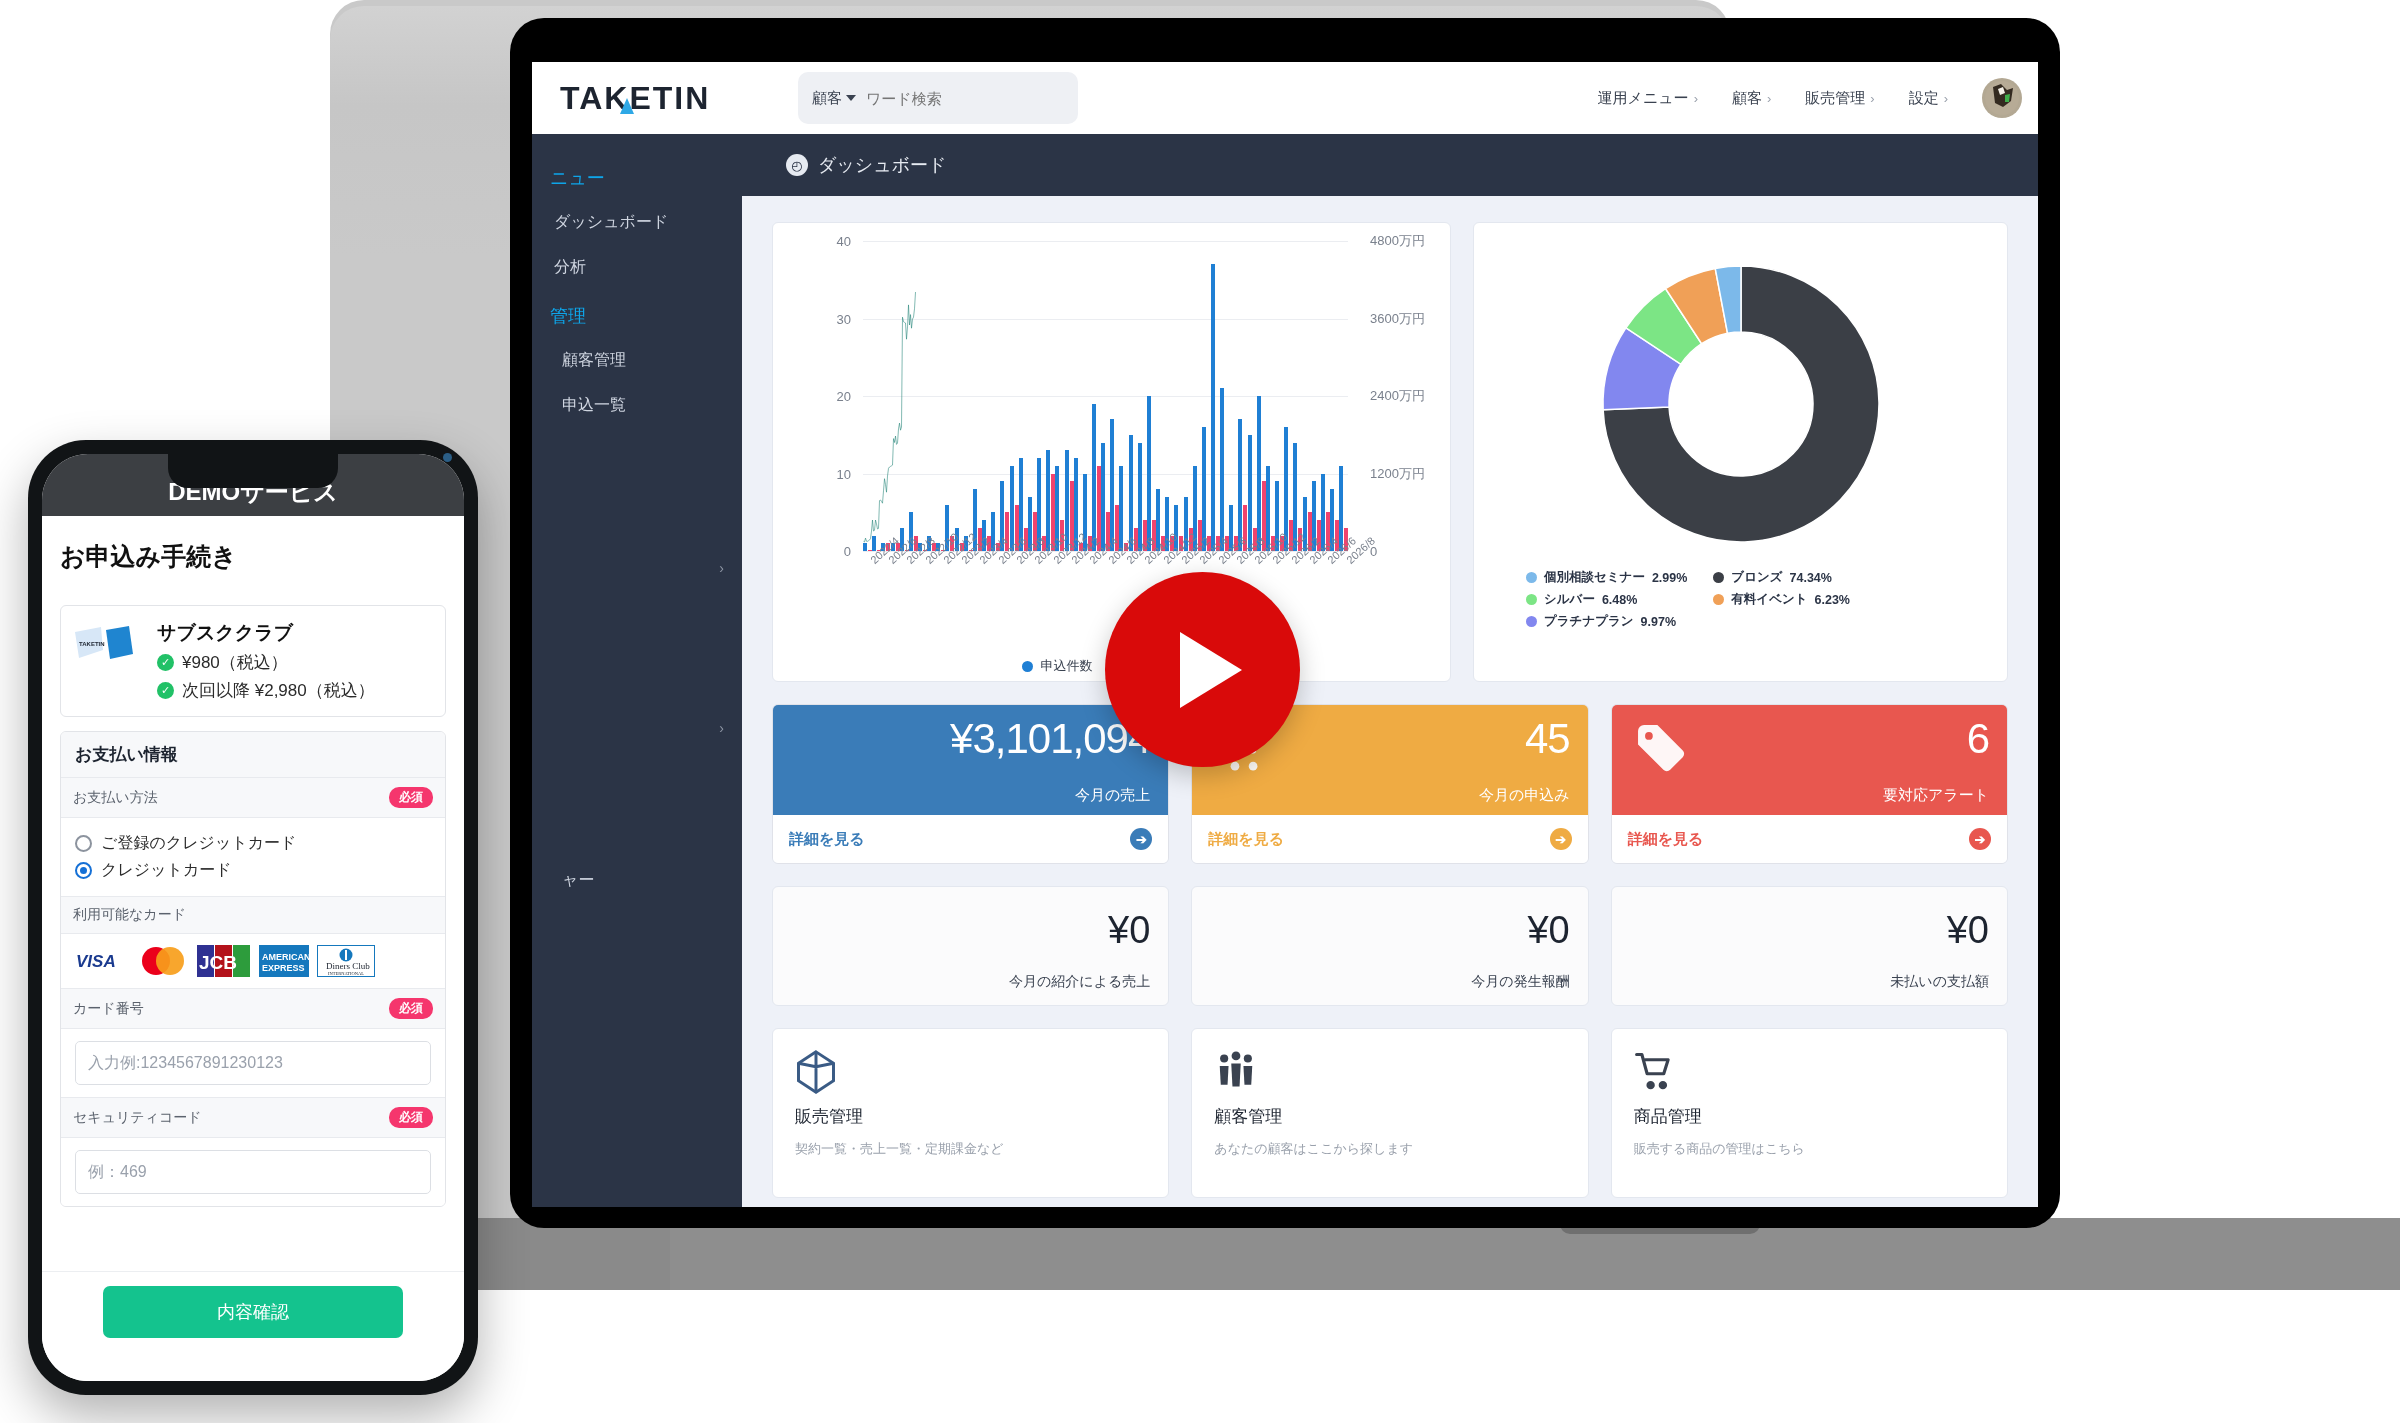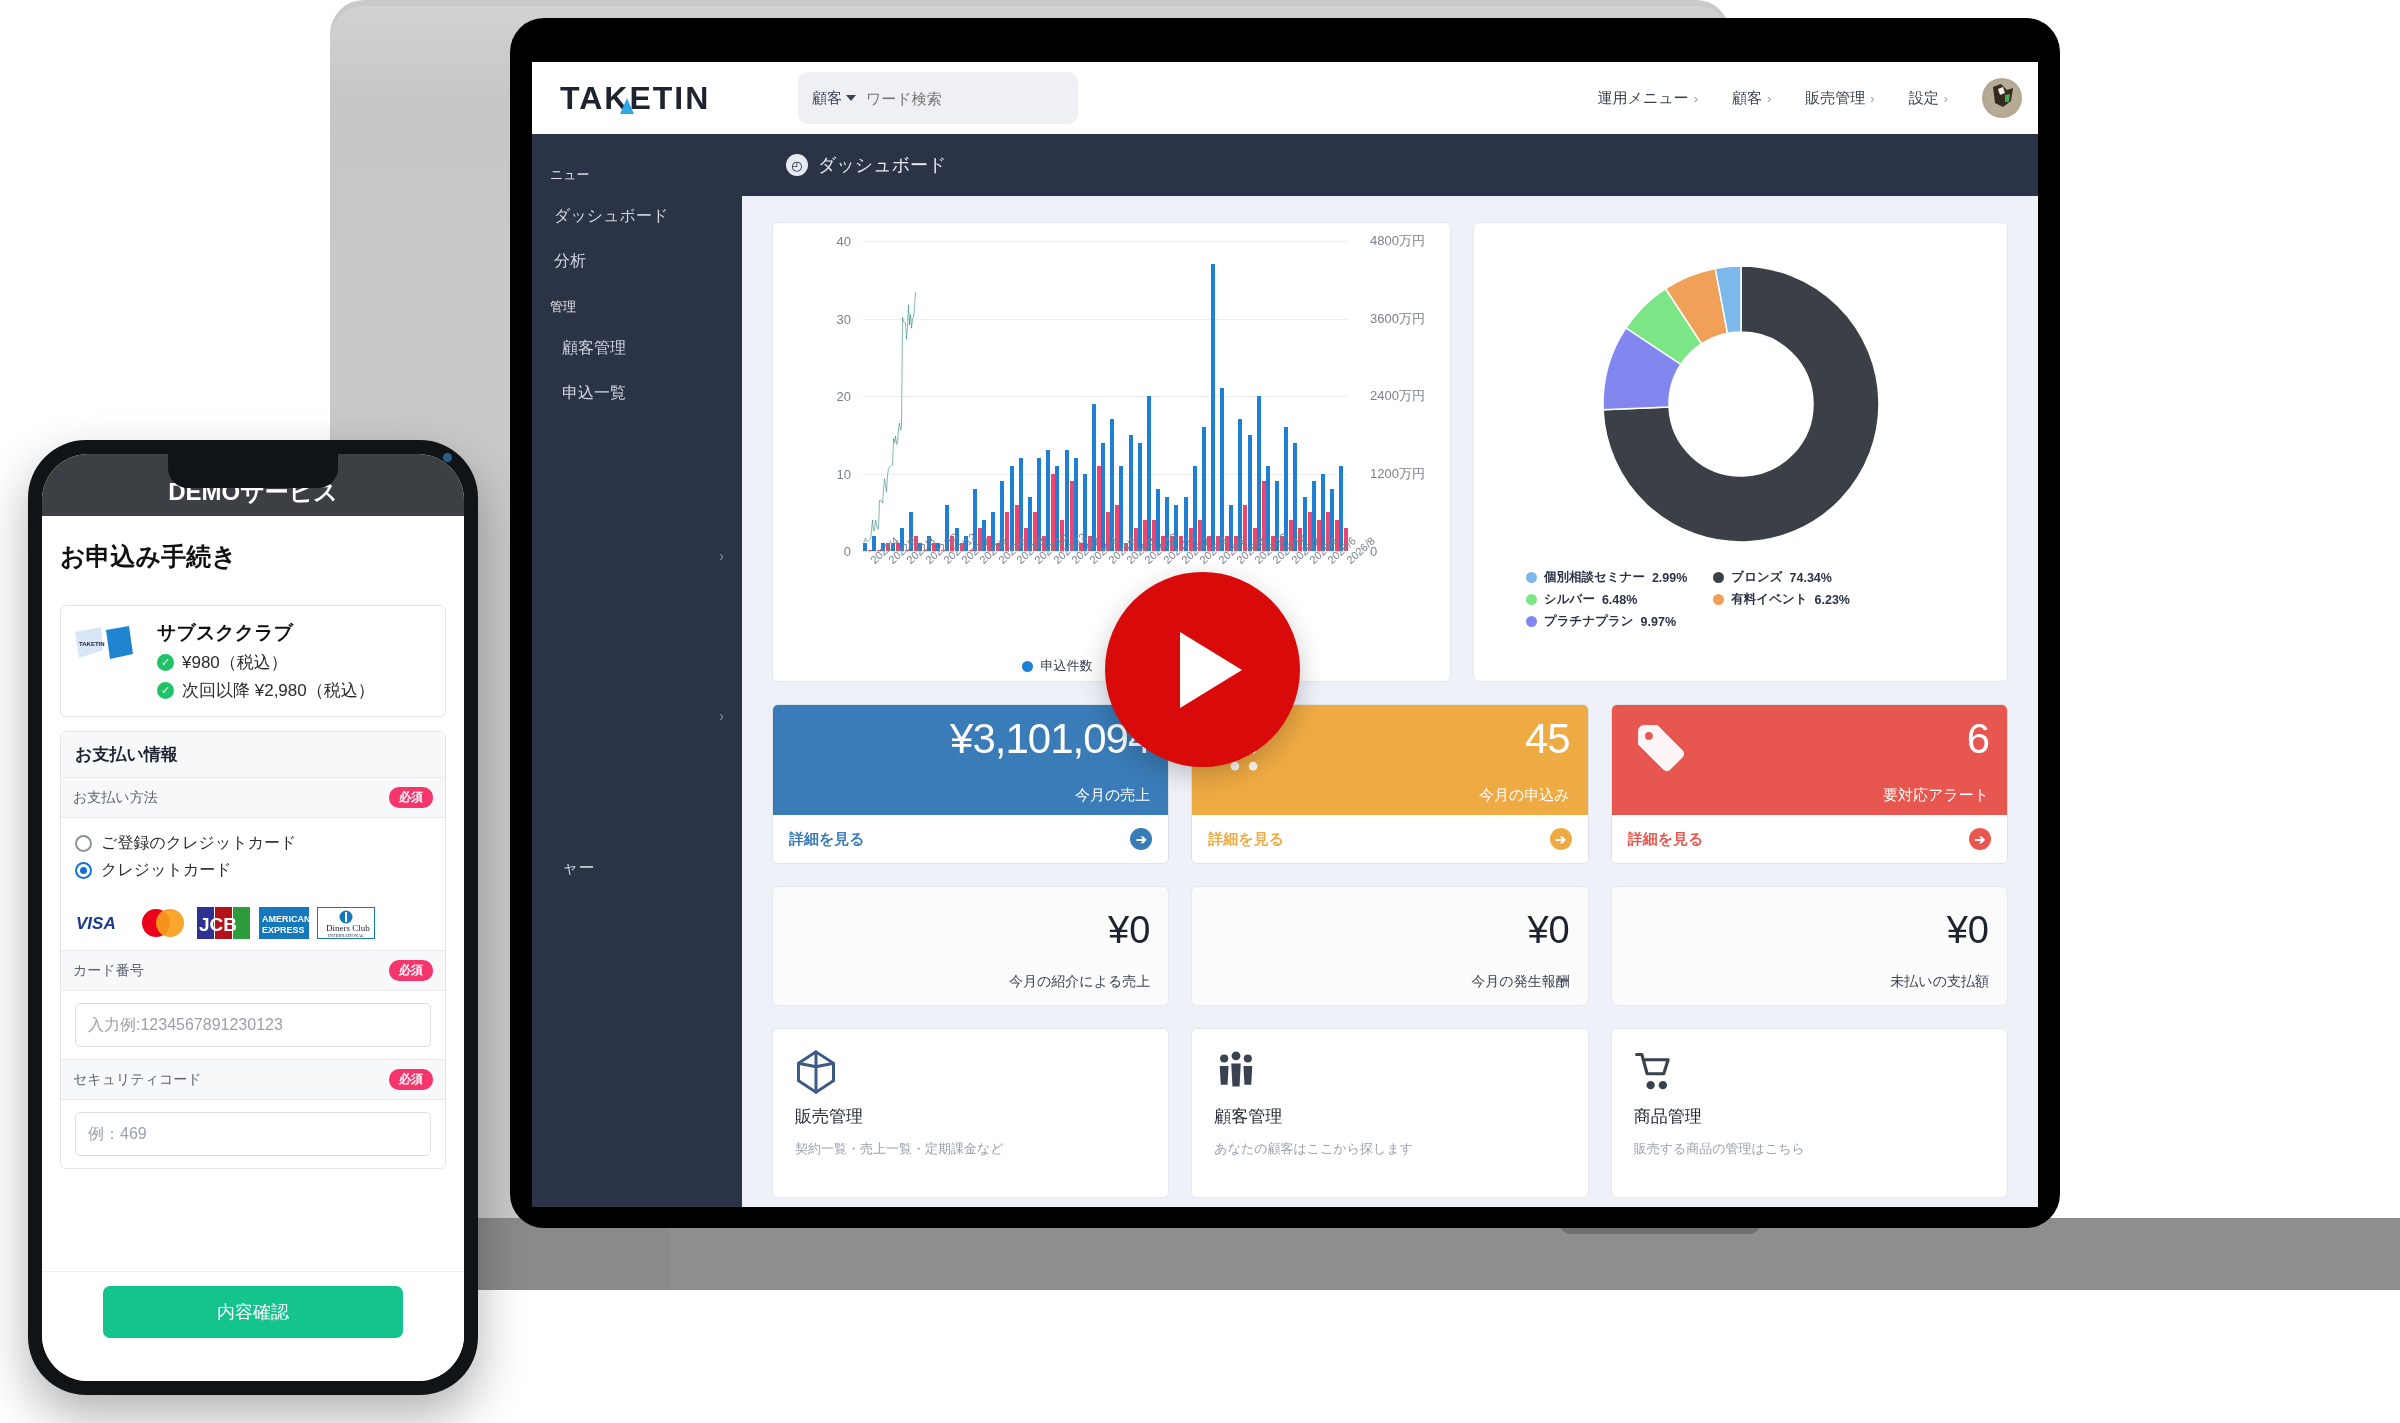--- a/index.html
+++ b/index.html
@@ -55,21 +55,21 @@
   .search-input { flex:1; border:none; background:transparent; outline:none;
     font-size:15px; color:#9aa1ac; font-family:"Liberation Sans",sans-serif;}
   .topnav { position:absolute; right:16px; display:flex; align-items:center; gap:34px; }
   .topnav a { font-size:15px; color:#3a4250; text-decoration:none; white-space:nowrap;}
   .topnav a .chev { color:#9aa1ac; margin-left:5px; font-size:13px;}
   .avatar { width:40px;height:40px;border-radius:50%; background:#b3a893;
     display:flex;align-items:center;justify-content:center; overflow:hidden;}
 
   .app-body { display:flex; height:1073px; }
   .sidebar { width:210px; background:#2b3446; flex:none; padding-top:18px; color:#c6ccd8;}
-  .sb-section { font-size:13px; color:#e5e5e5; padding:14px 0 10px 18px; }
+  .sb-section { font-size:18px; color:#0ea5e9; padding:14px 0 10px 18px; }
   .sb-item { font-size:16px; color:#cfd5e0; padding:12px 0 12px 22px; }
   .sb-item.sub { padding-left:30px; }
   .sb-item-row { display:flex; align-items:center; justify-content:space-between; padding-right:18px;}
   .sb-chev { color:#8d95a4; font-size:14px;}
 
   .content { flex:1; background:#eef1f8; display:flex; flex-direction:column; }
   .page-head { height:62px; background:#2b3446; display:flex; align-items:center;
     padding-left:44px; gap:10px; color:#e6eaf1; font-size:18px;}
   .page-head .dash-icon { width:22px;height:22px;border-radius:50%;
     background:#e6eaf1; color:#2b3446; font-size:13px; display:flex;
@@ -841,20 +841,23 @@
             <div class="radio-row">
               <span class="rad"></span>
               <span>ご登録のクレジットカード</span>
             </div>
             <div class="radio-row">
               <span class="rad on"></span>
               <span>クレジットカード</span>
             </div>
           </div>
 
+          <div class="fld-head">
+            <span>利用可能なカード</span>
+          </div>
           <div class="fld-body cards-row">
             <div class="cbrand">
               <svg width="54" height="20" viewBox="0 0 54 20">
                   <text x="1" y="16" font-size="17" font-weight="bold" font-style="italic" font-family="Liberation Sans" fill="#1a3a8f">VISA</text>
                 </svg>
             </div>
             <div class="cbrand">
               <svg width="52" height="32" viewBox="0 0 52 32">
                   <circle cx="19" cy="16" r="14" fill="#eb001b"></circle>
                   <circle cx="33" cy="16" r="14" fill="#f79e1b" fill-opacity="0.92"></circle>

